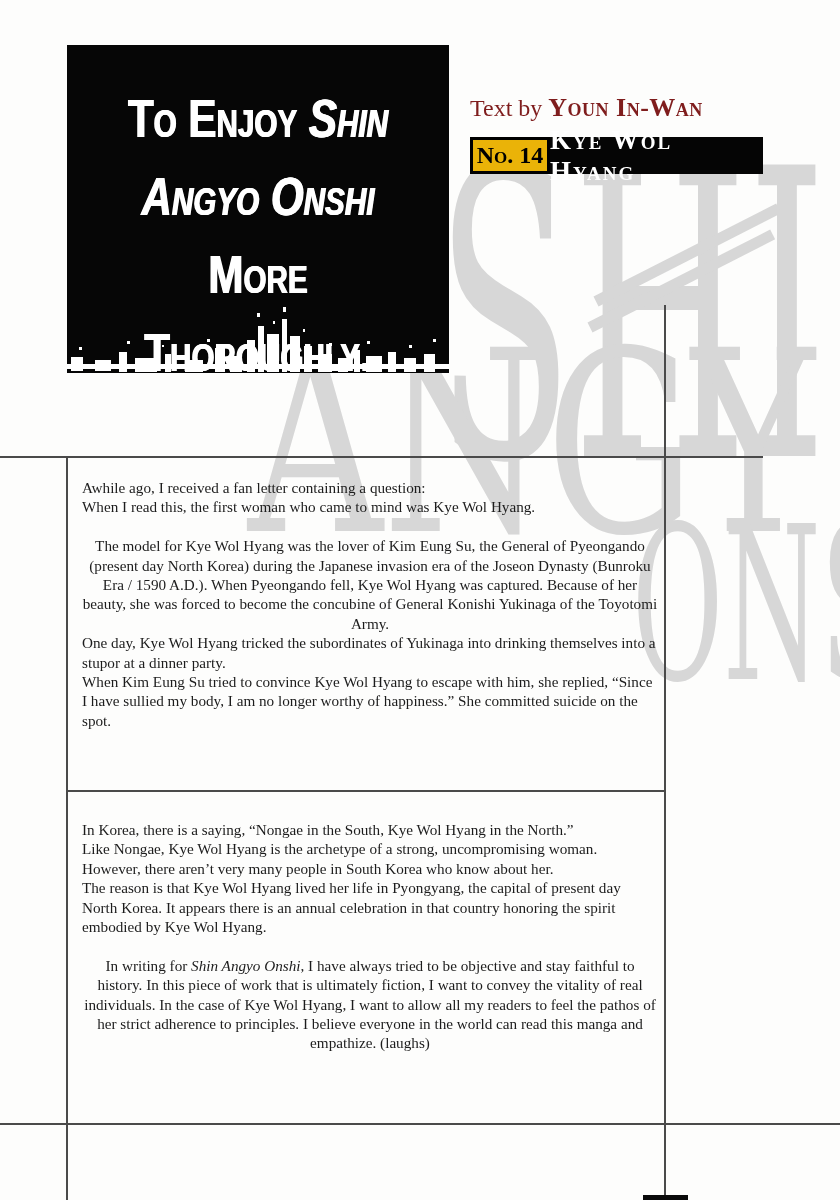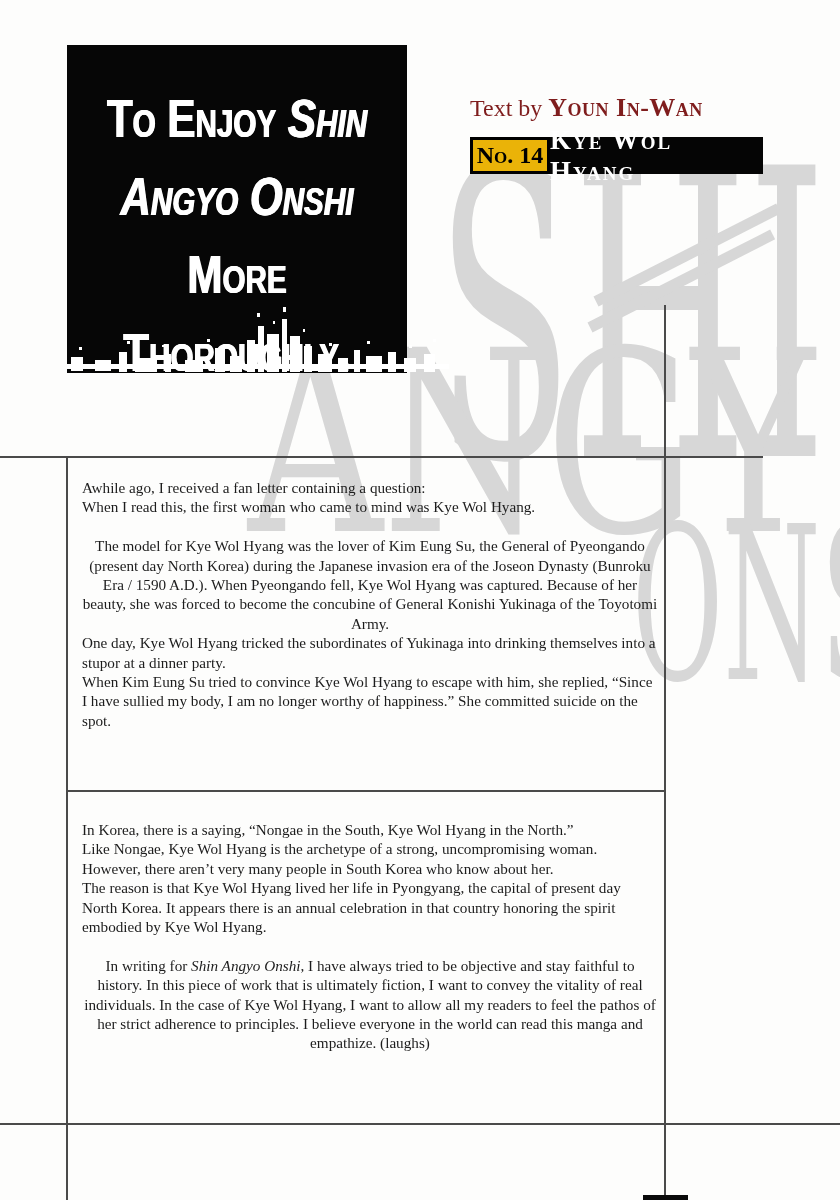--- a/index.html
+++ b/index.html
@@ -11,21 +11,21 @@
           line-height:1;white-space:nowrap;transform-origin:left top;user-select:none;}
   .wm-row1{left:436px;top:118px;font-size:400px;transform:scaleX(0.50);}
   .wm-row2{left:248px;top:318px;font-size:252px;transform:scaleX(0.74);}
   .wm-row3{left:632px;top:498px;font-size:214px;transform:scaleX(0.52);}
   .wm-slash{position:absolute;background:#d7d7d7;height:11px;width:205px;
             transform:rotate(-27deg);transform-origin:left center;}
   .wm-slash1{left:596px;top:296px;}
   .wm-slash2{left:590px;top:322px;}
 
   
-  .title-box{position:absolute;left:67px;top:45px;width:340px;height:328px;background:#060606;
+  .title-box{position:absolute;left:67px;top:45px;width:382px;height:328px;background:#060606;
              z-index:3;text-align:center;}
   .title-line{position:relative;color:#ffffff;font-family:"Liberation Sans", sans-serif;
               font-weight:700;font-variant:small-caps;font-size:54px;line-height:78px;
               transform:scaleX(0.78);transform-origin:center top;
               text-shadow:0.7px 0 0 #fff,-0.7px 0 0 #fff;}
   .title-line:first-child{padding-top:34px;}
   .title-italic{font-style:italic;}
   .skyline{position:absolute;left:0;bottom:0;width:382px;height:78px;display:block;}
 
   

